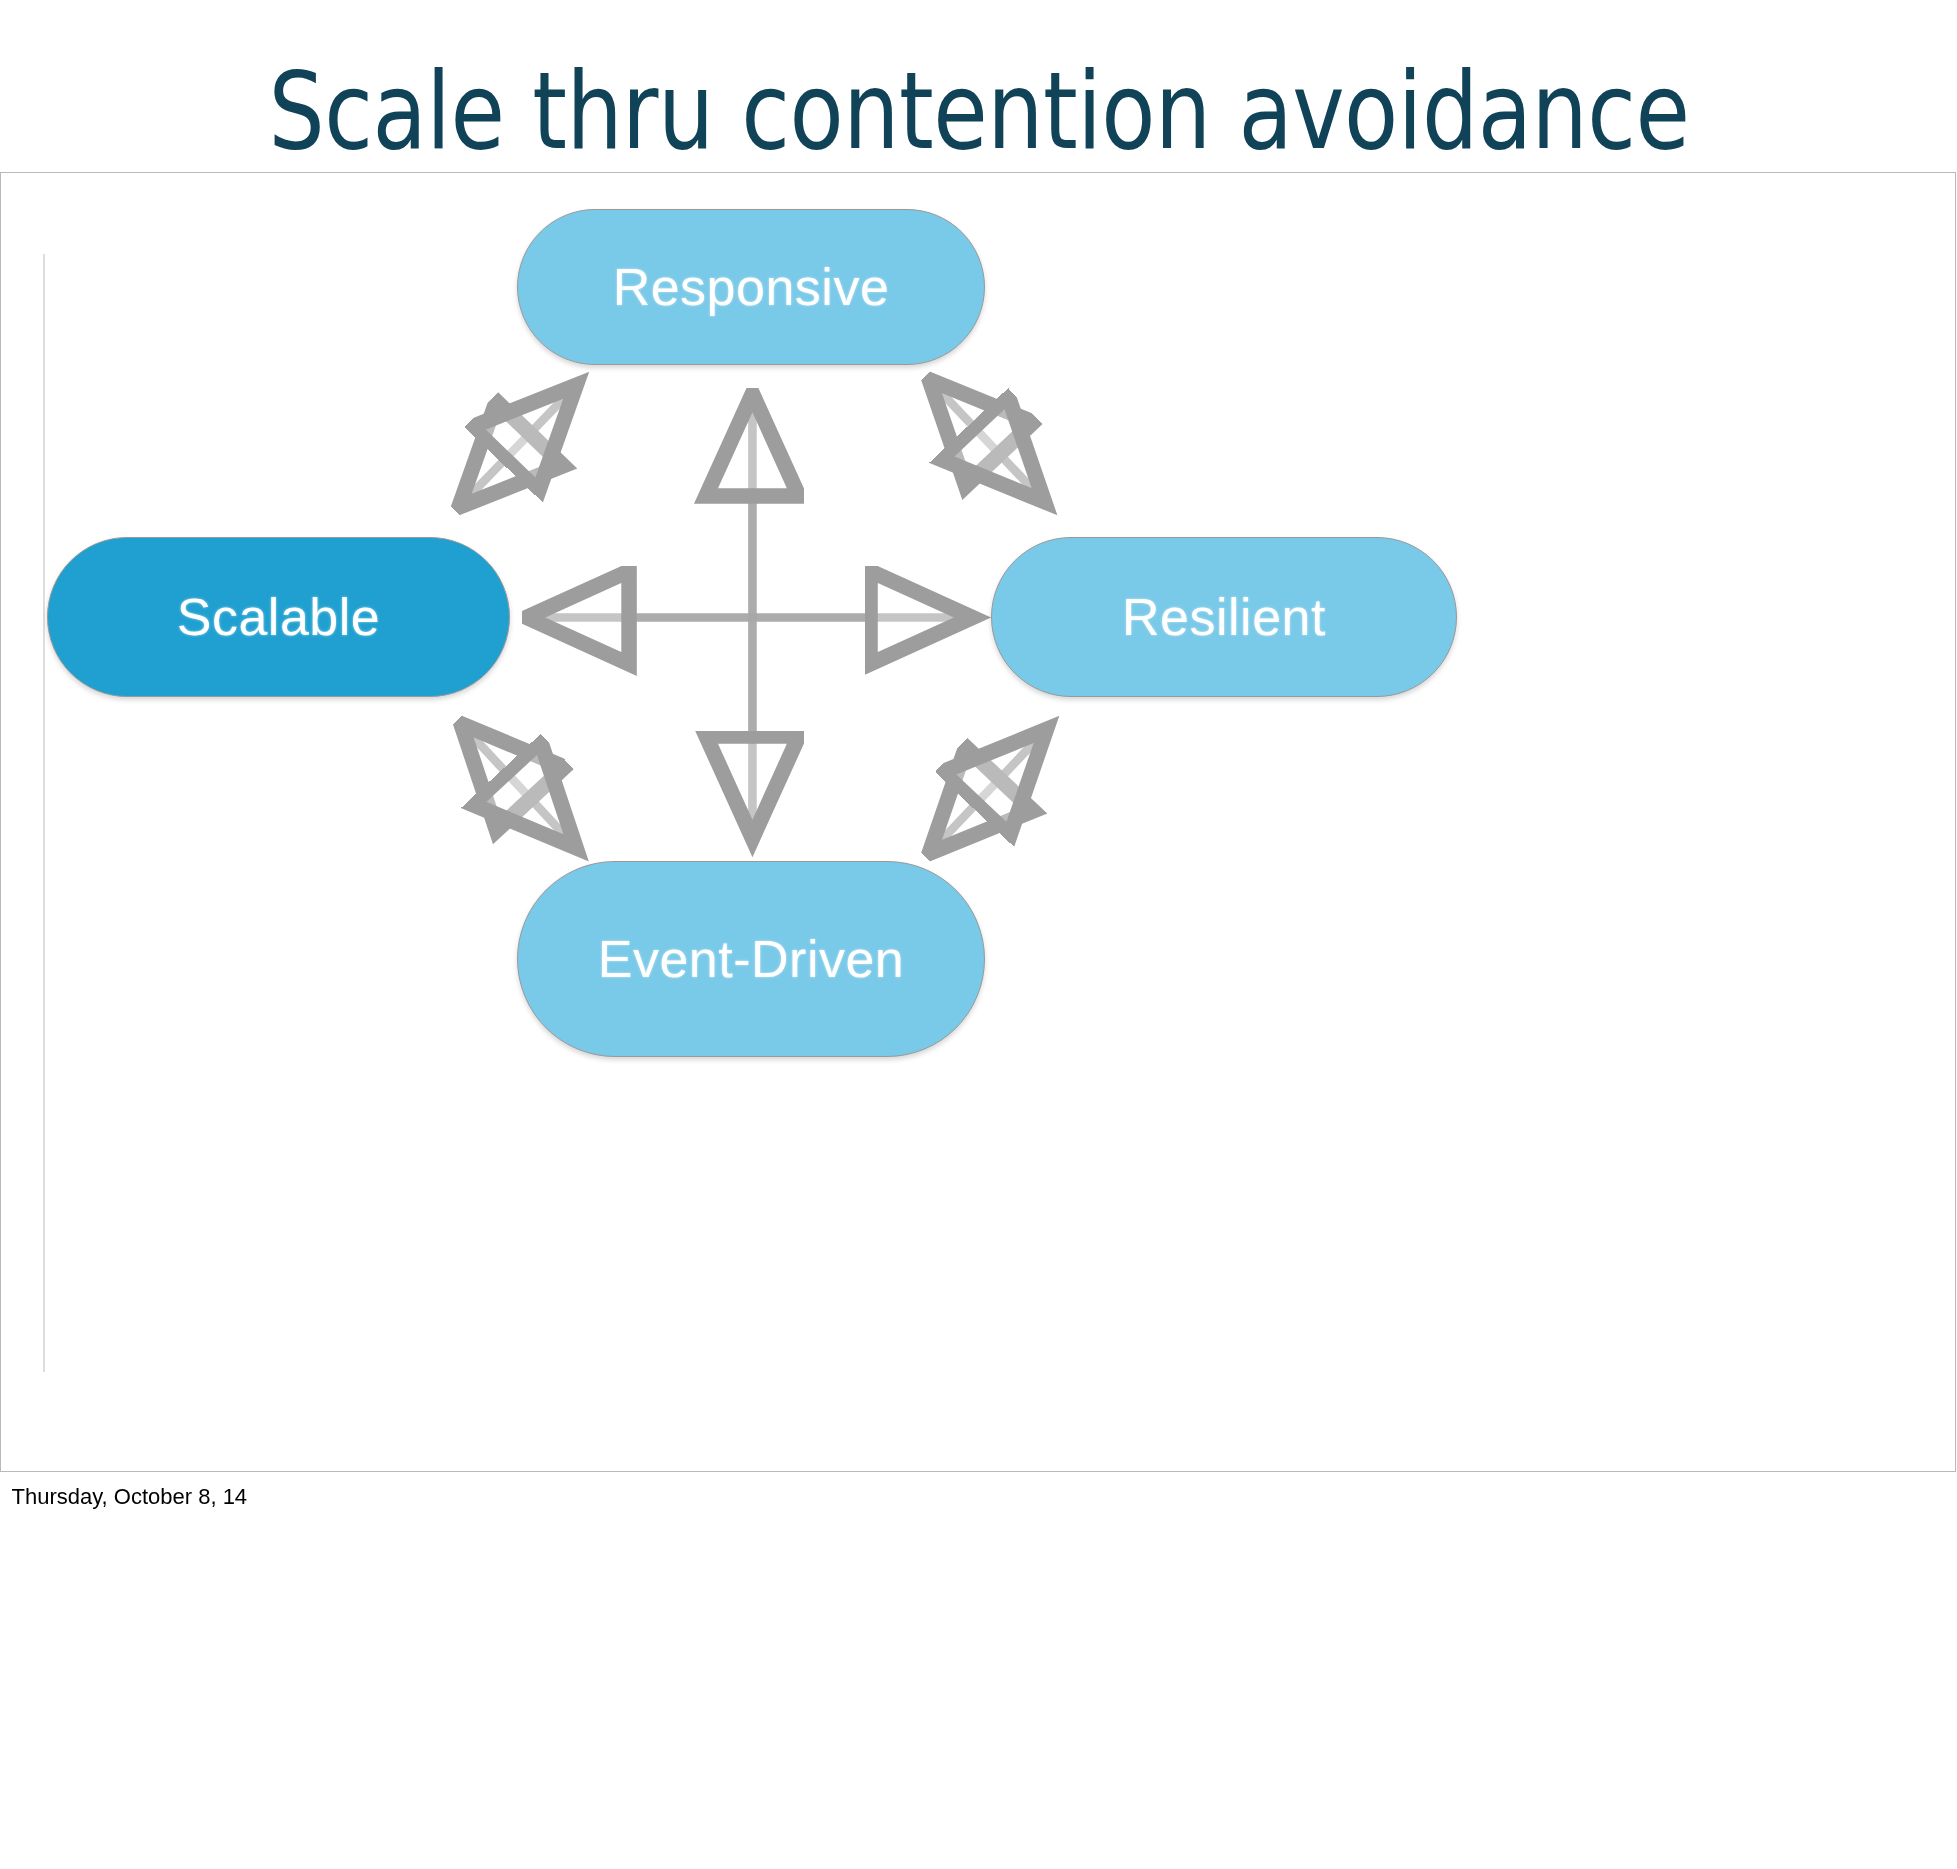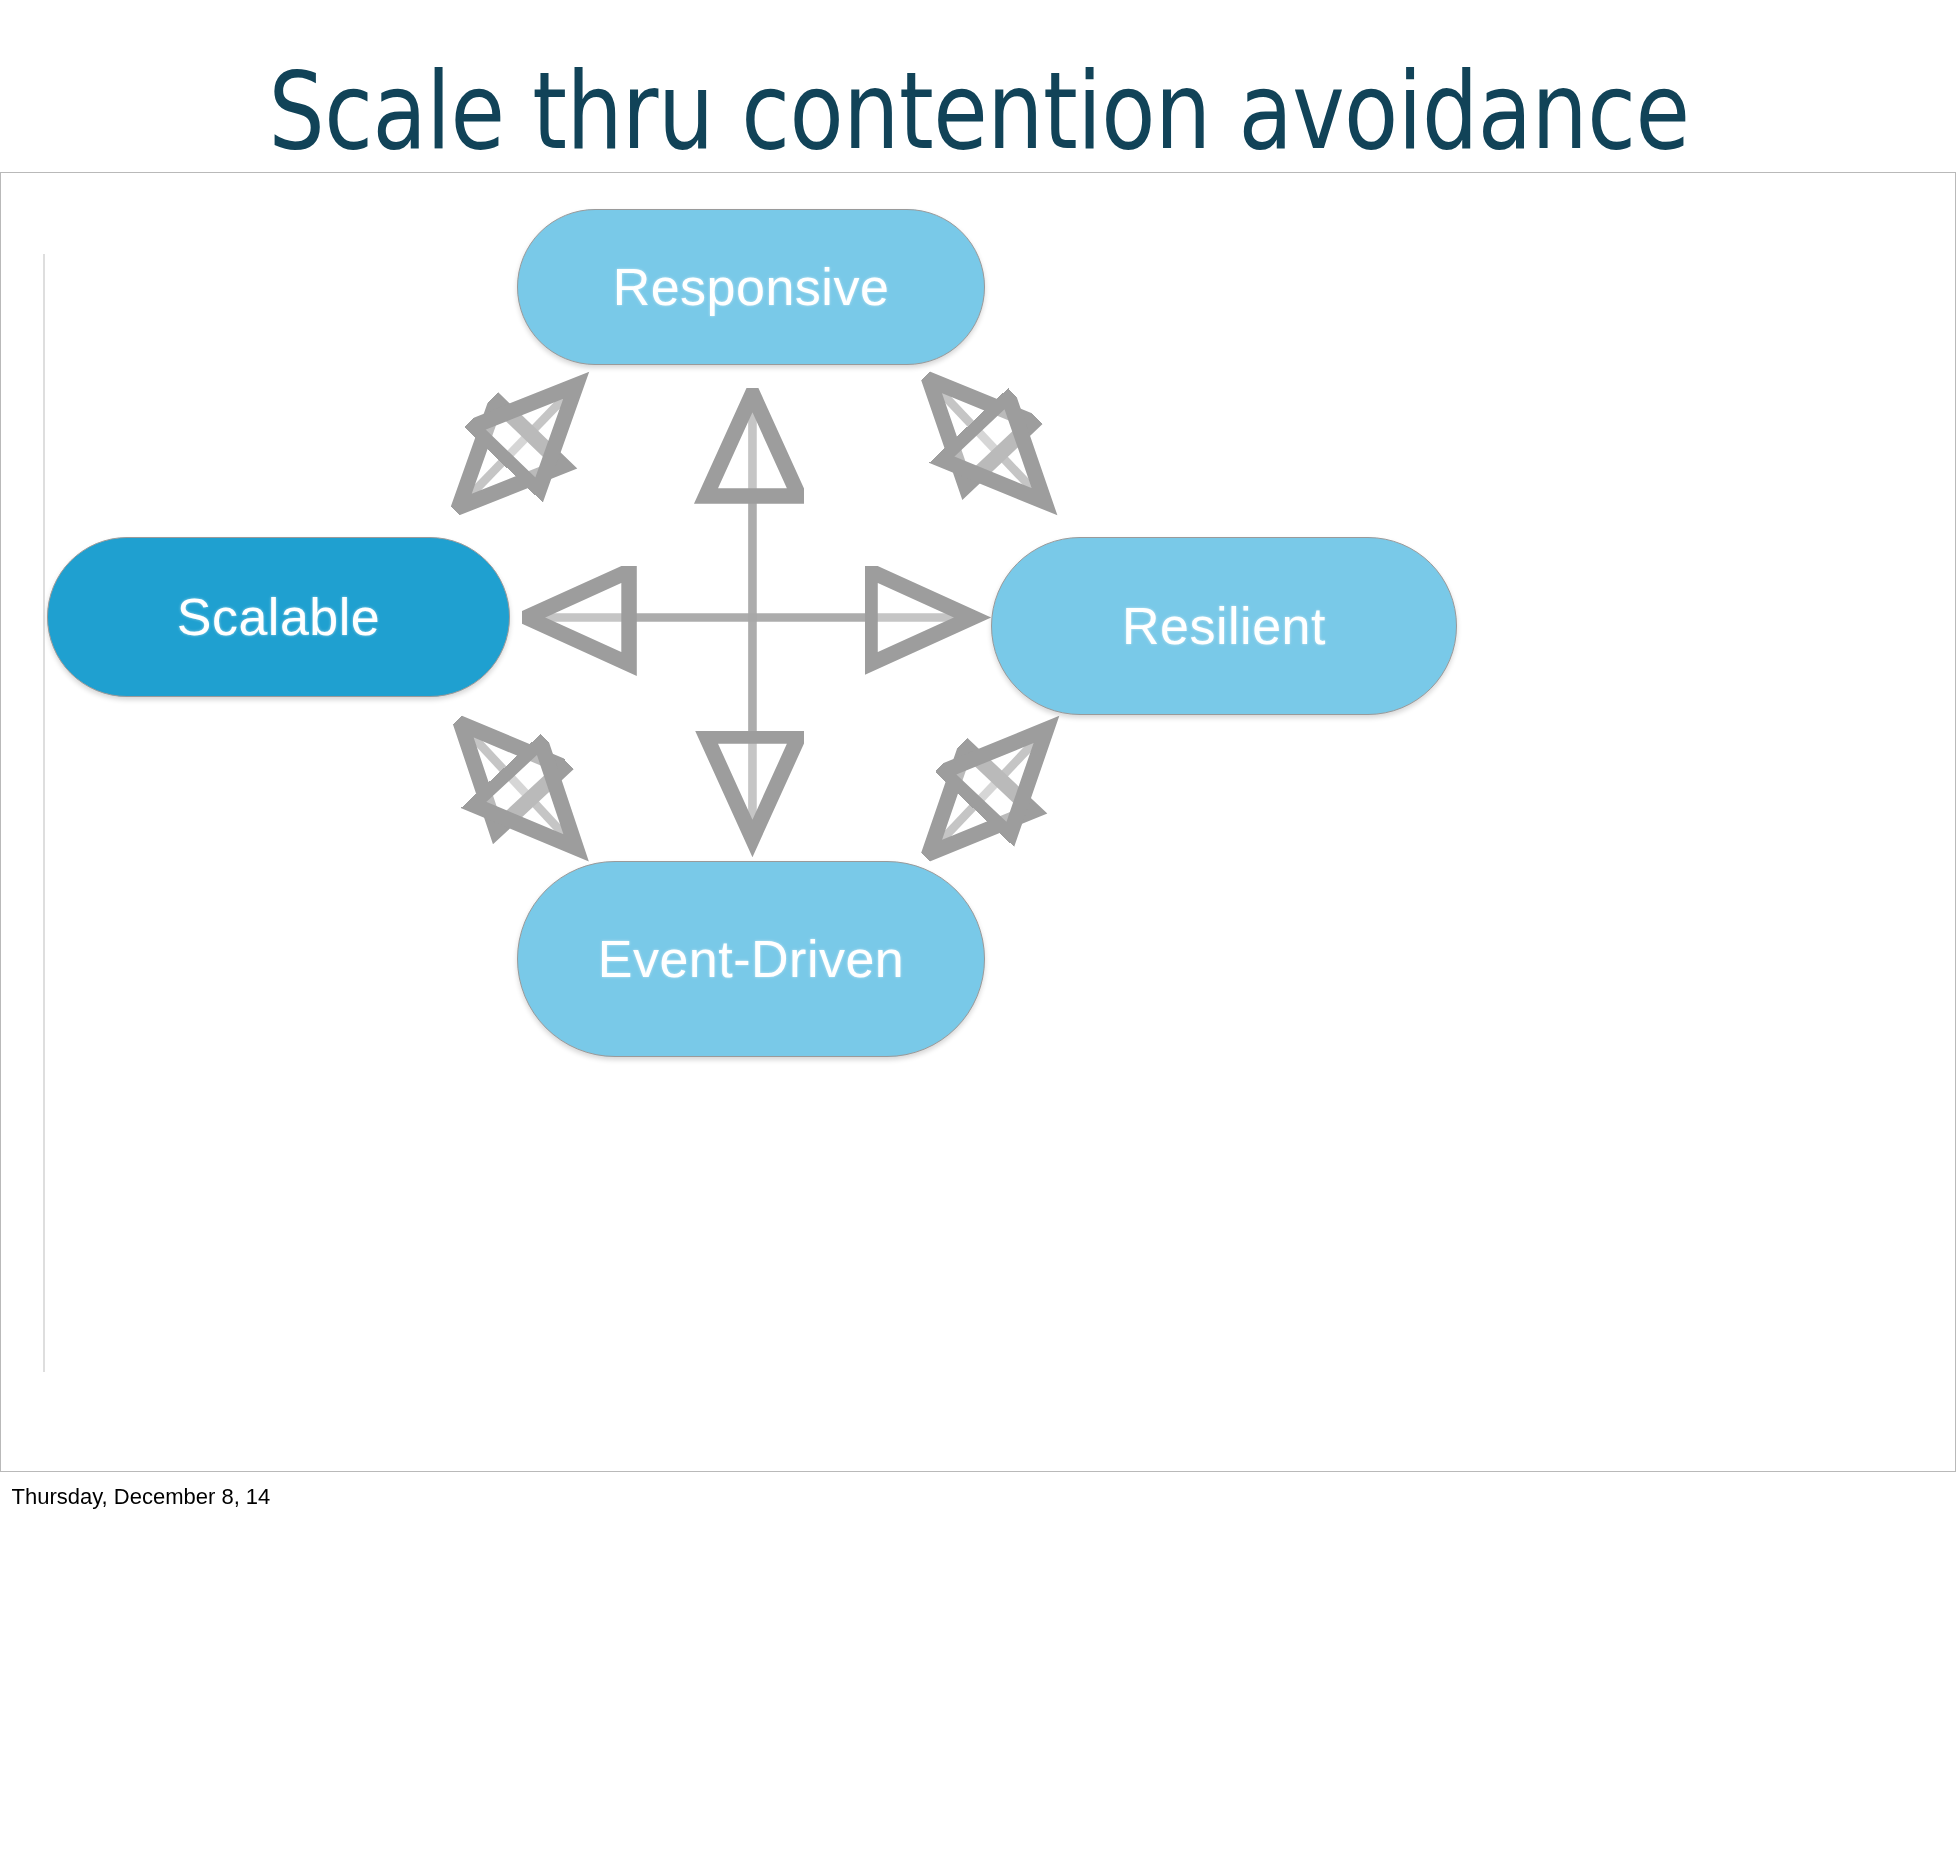--- a/index.html
+++ b/index.html
@@ -88,21 +88,21 @@
   .node.light  { background: #79c9e8; }
   .node.accent { background: #1fa0d0; }
 
   #node-responsive {
     left: 516px;  top: 36px;   width: 468px;  height: 156px;
   }
   #node-scalable {
     left: 46px;   top: 364px;  width: 463px;  height: 160px;
   }
   #node-resilient {
-    left: 990px; top: 364px;  width: 466px;  height: 178px;
+    left: 990px; top: 364px;  width: 466px;  height: 160px;
   }
   #node-eventdriven {
     left: 516px;  top: 688px;  width: 468px;  height: 196px;
   }
 
   
   #footer-date {
     position: absolute;
     left: 11.5px;
     top: 1484px;
@@ -162,14 +162,14 @@
   <div id="node-resilient" class="node light">
     <span>Resilient</span>
   </div>
 
   <div id="node-eventdriven" class="node light">
     <span>Event-Driven</span>
   </div>
 
 </div>
 
-<div id="footer-date">Thursday, December 8, 14</div>
+<div id="footer-date">Thursday, October 8, 14</div>
 
 
 </body></html>

